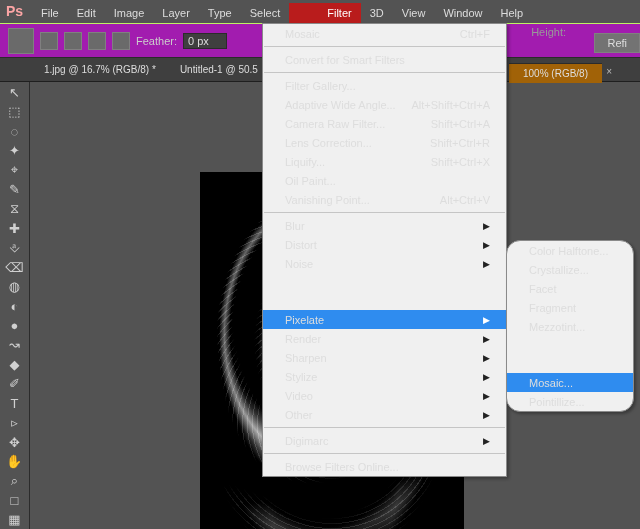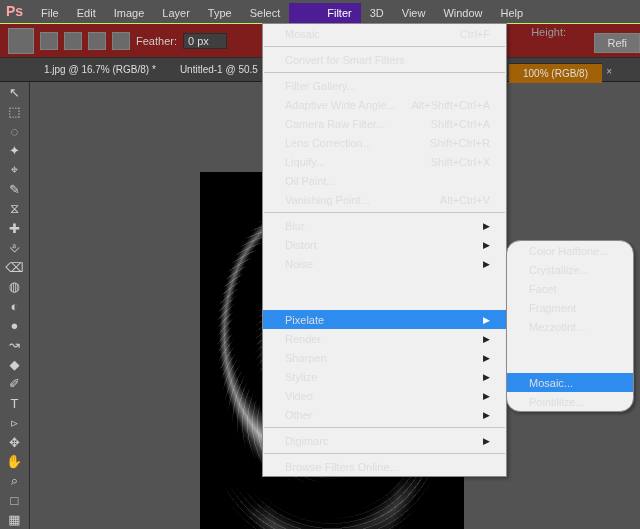--- a/index.html
+++ b/index.html
@@ -1,21 +1,21 @@
 <!DOCTYPE html>
 <html><head>
 <meta charset="utf-8">
 <style>
   * { margin: 0; padding: 0; box-sizing: border-box; font-family: "Segoe UI", Tahoma, sans-serif; font-size: 11px; color: #ddd; user-select: none; }
   body { background: #535353; width: 640px; height: 529px; overflow: hidden; position: relative; }
   .menubar { height: 24px; background: #535353; display: flex; align-items: flex-end; padding-left: 32px; border-bottom: 1px solid #bef264; }
   .logo { position: absolute; left: 6px; top: 3px; color: #fca5a5; font-weight: bold; font-size: 14px; }
   .menubar-item { padding: 4px 9px; cursor: default; }
-  .menubar-item.open { background: #4c1d95; color: #fff; padding-left: 38px; }
-  .optionsbar { height: 34px; background: #7f1d1d; display: flex; align-items: center; padding-left: 8px; border-bottom: 1px solid #2b2b2b; gap: 6px; }
+  .menubar-item.open { background: #b91c1c; color: #fff; padding-left: 38px; }
+  .optionsbar { height: 34px; background: #a21caf; display: flex; align-items: center; padding-left: 8px; border-bottom: 1px solid #2b2b2b; gap: 6px; }
   .opt-sq { width: 18px; height: 18px; background: #6a6a6a; border: 1px solid #808080; }
   .tool-preset { width: 26px; height: 26px; background: #6a6a6a; border: 1px solid #808080; }
   .opt-label { color: #ccc; font-size: 11px; }
   .opt-input { background: #3f3f3f; border: 1px solid #2b2b2b; color: #ddd; padding: 0 4px; width: 44px; height: 16px; font-size: 11px; }
   .btn-refi { position: absolute; right: 0; top: 33px; background: #737373; border: 1px solid #808080; padding: 3px 12px; font-size: 11px; }
   .height-label { position: absolute; right: 74px; top: 26px; color: #999; margin-left: 42px; }
   .zoom-tab { position: absolute; right: 38px; top: 63px; background: #a16207; padding: 4px 14px; color: #ddd; font-size: 10px; border-top: 1px solid #2b2b2b; }
   .zoom-x { position: absolute; right: 28px; top: 66px; color: #bbb; font-size: 10px; }
   .tabbar { height: 24px; background: #3f3f3f; display: flex; align-items: center; border-bottom: 1px solid #1f1f1f; padding-left: 32px; }
   .doc-tab { padding: 4px 12px; color: #ddd; font-size: 10px; }

